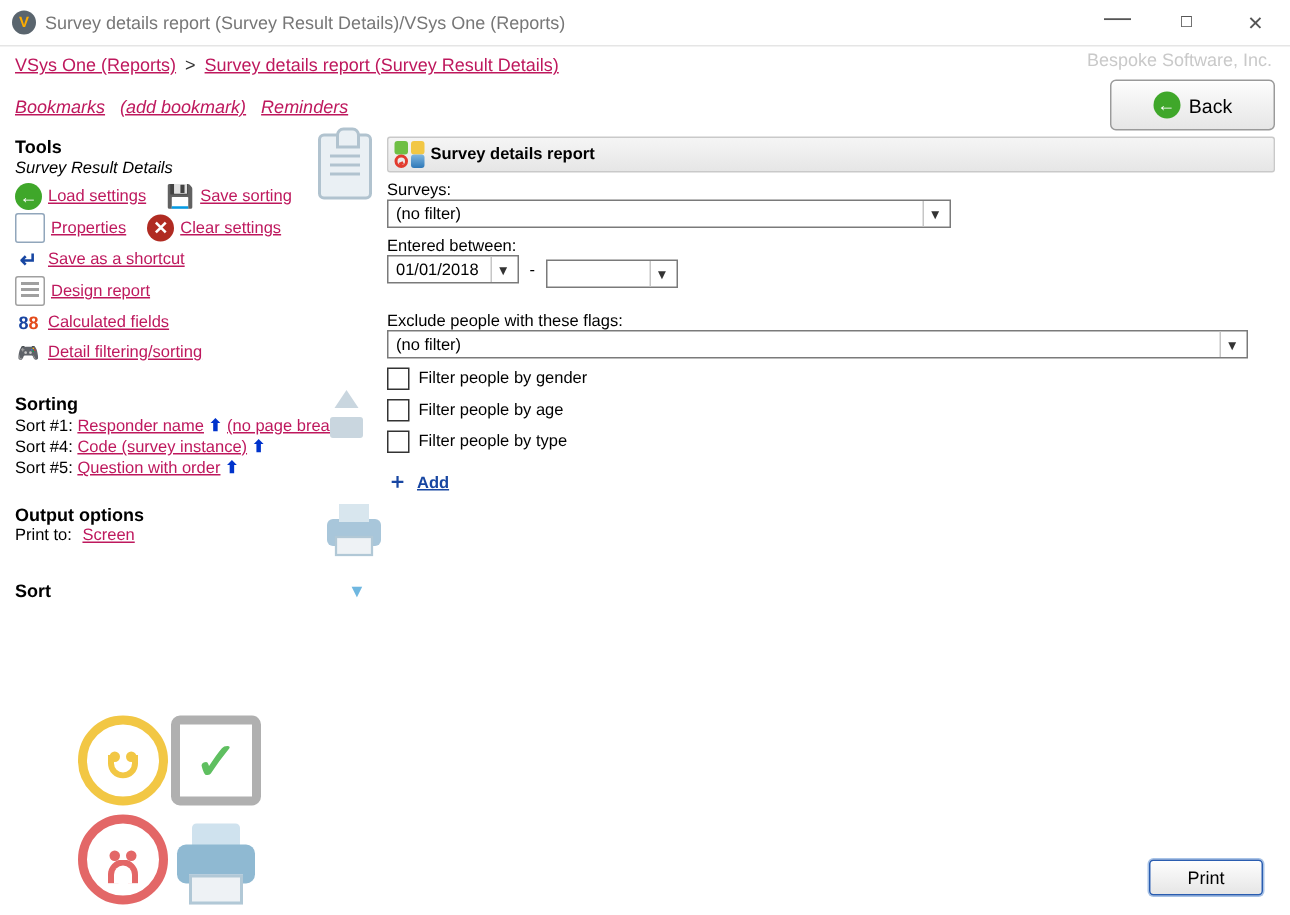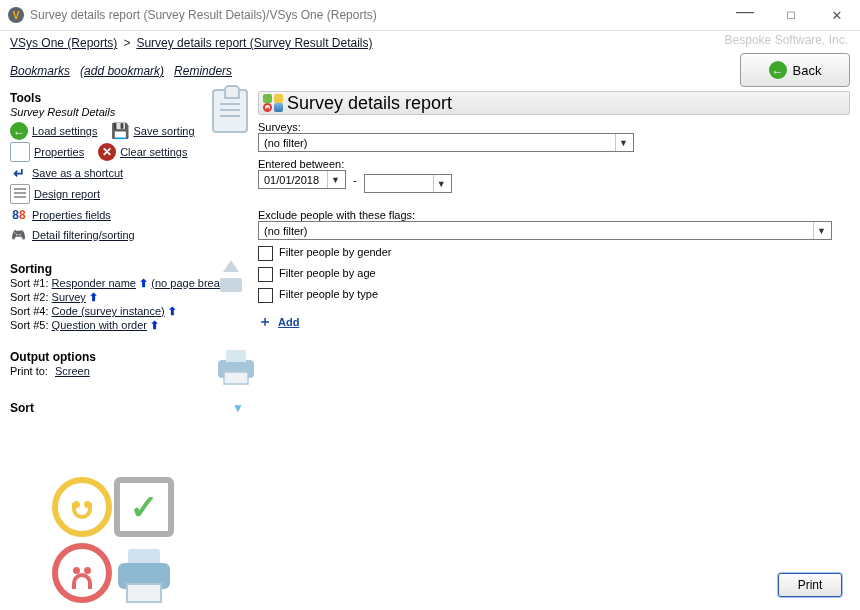--- a/index.html
+++ b/index.html
@@ -1,16 +1,16 @@
 <!DOCTYPE html>
 <html><head>
 <meta charset="utf-8">
 <style>
   html,body{margin:0;padding:0;width:860px;height:610px;font-family:Tahoma,Verdana,Segoe UI,sans-serif;font-size:11px;background:#fff;color:#000;overflow:hidden}
-  a.lk{color:#0f172a;text-decoration:underline;cursor:pointer}
+  a.lk{color:#be185d;text-decoration:underline;cursor:pointer}
   
   .tbar{height:30px;background:#fff;border-bottom:1px solid #e5e5e5;display:flex;align-items:center}
   .tbar .ico{width:16px;height:16px;margin:0 6px 0 8px;border-radius:50%;background:#5a656e;display:flex;align-items:center;justify-content:center}
   .tbar .ico span{color:#ffae00;font-size:10px;font-weight:bold}
   .tbar .ttl{color:#777;font-size:12px;flex:0 0 auto}
   .tbar .spacer{flex:1 1 auto}
   .tbar .wbtn{width:46px;height:30px;color:#555;display:flex;align-items:center;justify-content:center;font-size:12px}
   .tbar .min{font-size:18px;margin-top:-8px}
   .tbar .max{font-size:10px}
   .tbar .cls{font-size:13px}
@@ -74,35 +74,35 @@
   .prnt .out{position:absolute;left:12px;right:12px;bottom:0;height:16px;background:#eef2f5;border:2px solid #b1c8d6}
   
   .ricons{display:inline-flex;flex-direction:column;vertical-align:middle;margin-right:4px}
   .ricons .row{display:flex;gap:2px}
   .ricons .sq{width:9px;height:9px;border-radius:2px;box-sizing:border-box}
   .ricons .sq.g{background:#6fbf44}
   .ricons .sq.y{background:#f2c744}
   .ricons .sq.r{border:2px solid #e23b2e;border-radius:50%;position:relative}
   .ricons .sq.r::after{content:"";position:absolute;left:1px;right:1px;top:3px;height:2px;background:#e23b2e;transform:rotate(-25deg)}
   .ricons .sq.b{background:linear-gradient(#7fb6e0,#2e78b8)}
-  .rhead{height:22px;background:linear-gradient(#f5f5f5,#e6e6e6);border:1px solid #c9c9c9;border-radius:2px;display:flex;align-items:center;padding:0 4px;font-weight:normal;font-size:18px}
+  .rhead{height:22px;background:linear-gradient(#f5f5f5,#e6e6e6);border:1px solid #c9c9c9;border-radius:2px;display:flex;align-items:center;padding:0 4px;font-weight:bold;font-size:11px}
   
   .fld{margin-top:6px}
   .sel{height:19px;border:1px solid #7a7a7a;background:#fff;display:flex;align-items:center;padding:0 2px 0 5px;box-sizing:border-box;position:relative}
   .sel .car{margin-left:auto;width:15px;height:17px;border-left:1px solid #c6c6c6;display:flex;align-items:center;justify-content:center;color:#333;font-size:9px}
   .sel.half{width:88px;display:inline-flex}
   .dash{margin:0 4px}
   .sel.wide{width:376px}
   .sel.full{width:574px}
   .cb{width:13px;height:13px;border:1px solid #333;display:inline-block;vertical-align:middle;margin-right:6px;background:#fff}
   .cbrow{margin:6px 0}
   .addrow{margin-top:10px;color:#1746a2;font-weight:bold}
   .addrow .plus{font-size:14px;font-weight:bold;margin-right:6px}
   
-  .printbtn{position:absolute;right:18px;bottom:16px;width:64px;height:24px;border:1px solid #2a5db0;background:linear-gradient(#fdfdfd,#e6e6e6);border-radius:3px;font-size:12px;cursor:pointer;box-shadow:0 0 0 1px #a7c2e6}
+  .printbtn{position:absolute;right:18px;bottom:16px;width:76px;height:24px;border:1px solid #2a5db0;background:linear-gradient(#fdfdfd,#e6e6e6);border-radius:3px;font-size:12px;cursor:pointer;box-shadow:0 0 0 1px #a7c2e6}
 </style>
 </head>
 <body>
 
 <div class="tbar">
   <div class="ico">
       <span>V</span>
     </div>
   <div class="ttl">Survey details report (Survey Result Details)/VSys One (Reports)</div>
   <div class="spacer"></div>
@@ -161,45 +161,40 @@
     </div>
     <div class="trow">
       <span class="ticon ti-des"></span>
       <a class="lk">Design report</a>
     </div>
     <div class="trow">
       <span class="ticon ti-calc">
           <span style="color:#1746a2">8</span>
           <span class="r">8</span>
         </span>
-      <a class="lk">Properties fields</a>
+      <a class="lk">Calculated fields</a>
     </div>
     <div class="trow">
       <span class="ticon ti-filt">🎮</span>
       <a class="lk">Detail filtering/sorting</a>
     </div>
 
     <div class="sortsec">
       <div class="ti-sortbig">
         <svg width="40" height="40">
             <rect x="8" y="22" width="22" height="14" fill="#c9d6df" rx="2"></rect>
             <path d="M19 4 L11 16 L27 16 Z" fill="#c9d6df"></path>
           </svg>
       </div>
       <h4>Sorting</h4>
       <div class="sortrow">
         <span>Sort #1:</span>
         <a class="lk">Responder name</a>
         <a class="up"> ⬆ </a>
         <a class="lk">(no page break)</a>
-      </div>
-      <div class="sortrow">
-        <span>Sort #2:</span>
-        <a class="lk">Survey</a>
-        <a class="up"> ⬆</a>
       </div>
       <div class="sortrow">
         <span>Sort #4:</span>
         <a class="lk">Code (survey instance)</a>
         <a class="up"> ⬆</a>
       </div>
       <div class="sortrow">
         <span>Sort #5:</span>
         <a class="lk">Question with order</a>
         <a class="up"> ⬆</a>

